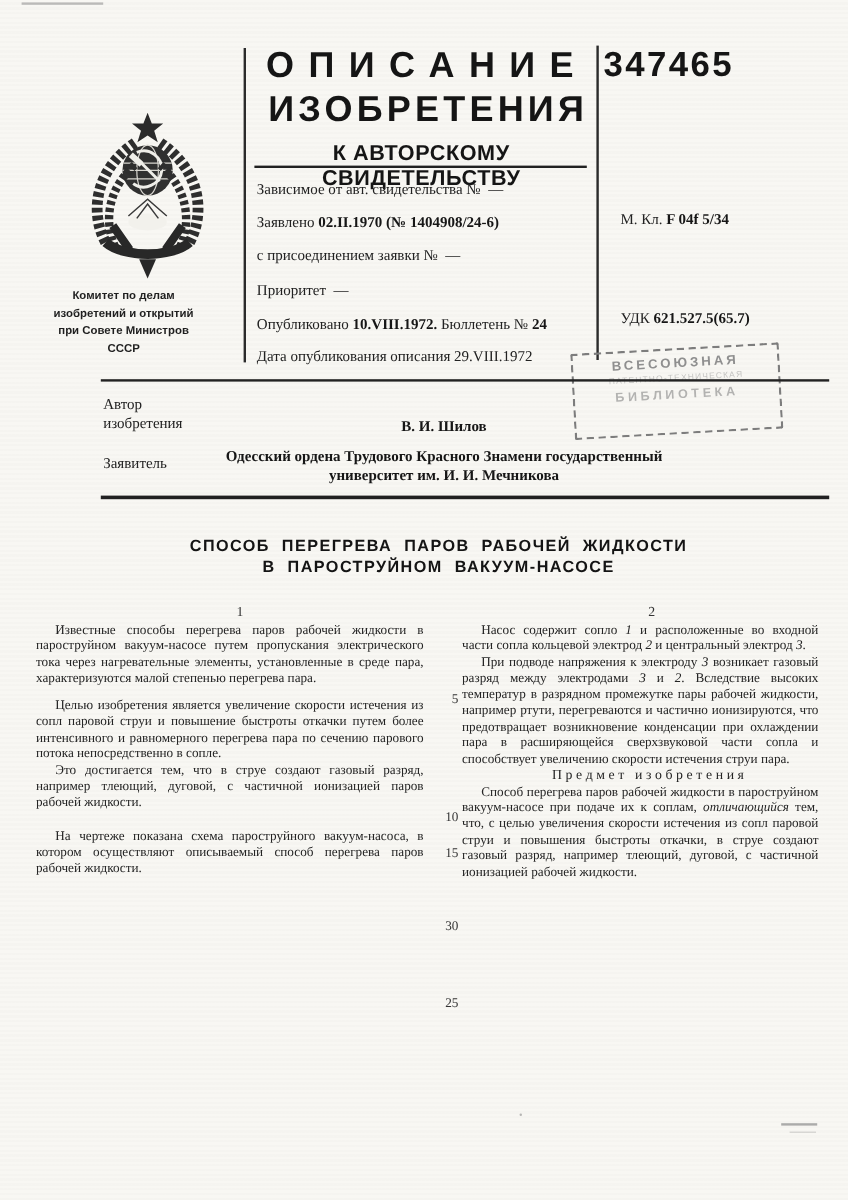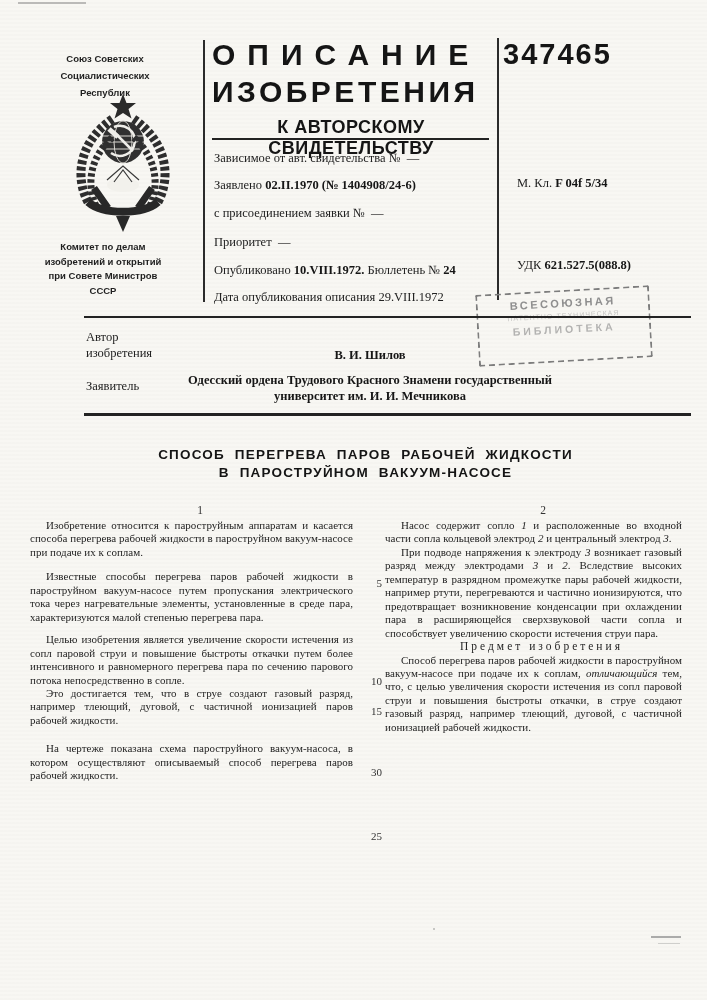--- a/index.html
+++ b/index.html
@@ -1,21 +1,21 @@
 <!DOCTYPE html>
 <html><head>
 <meta charset="utf-8">
 <style>
   html,body{margin:0;padding:0;}
   body{background:#e8e6e1;font-family:"Liberation Serif", serif;}
   .page{position:relative;width:707px;height:1000px;margin:0 auto;background:#f8f7f3;
         color:#262626;overflow:hidden;
         background-image:repeating-linear-gradient(0deg, rgba(0,0,0,0.012) 0 2px, rgba(255,255,255,0.012) 2px 4px);}
   .abs{position:absolute;}
-  .sans{font-family:"Liberation Sans", sans-serif;}
+  .sans{font-family:"Liberation Sans", sans-serif;text-align:right;}
   .b{font-weight:bold;}
   .rule{background:#222;}
   .vline{background:#2b2b2b;}
 
   .country{left:15px;top:50px;width:180px;font-family:"Liberation Sans",sans-serif;
            font-weight:bold;font-size:9.5px;line-height:17px;text-align:center;color:#1f1f1f;}
   .committee{left:8px;top:240px;width:190px;font-family:"Liberation Sans",sans-serif;
            font-weight:bold;font-size:9.5px;line-height:14.5px;text-align:center;color:#1f1f1f;}
 
   .doc-title{left:212px;width:278px;font-weight:800;color:#151515;}
@@ -57,25 +57,20 @@
 
   .artifact{background:#8a8a8a;}
 </style>
 </head>
 <body>
 
 <div class="page">
 
   <div class="abs artifact" style="left:18px;top:2px;width:68px;height:2px;opacity:.55;"></div>
 
-  <div class="abs country">
-    <div>Союз Советских</div>
-    <div>Социалистических</div>
-    <div>Республик</div>
-  </div>
 
   <div class="abs" style="left:58px;top:90px;">
     <svg width="130" height="148" viewBox="0 0 130 148">
       <path d="M65 4 L68.5 13 L78 13 L70.5 19 L73.5 28.5 L65 23 L56.5 28.5 L59.5 19 L52 13 L61.5 13 Z" fill="#2b2b2b"></path>
       <circle cx="65" cy="52" r="21" fill="#303030"></circle>
       <ellipse cx="65" cy="52" rx="9" ry="21" fill="none" stroke="#d8d6d0" stroke-width="1"></ellipse>
       <path d="M45 46 H85 M44 52 H86 M46 59 H84" stroke="#d8d6d0" stroke-width="1" fill="none"></path>
       <path d="M53 63 A 15 15 0 1 0 56 37" stroke="#efeee9" stroke-width="2.5" fill="none"></path>
       <path d="M55 41 L75 61" stroke="#efeee9" stroke-width="2.5" fill="none"></path>
       <path d="M51 39 L60 47" stroke="#efeee9" stroke-width="5" fill="none"></path>
@@ -123,21 +118,21 @@
   <div class="abs field" style="left:214px;top:263px;">
     <span>Опубликовано</span>&nbsp;<span class="b">10.VIII.1972.</span>&nbsp;<span>Бюллетень №</span>&nbsp;<span class="b">24</span>
   </div>
   <div class="abs field" style="left:214px;top:290px;">
     <span>Дата опубликования описания</span>&nbsp;<span>29.VIII.1972</span>
   </div>
   <div class="abs field" style="left:517px;top:176px;">
     <span>М. Кл.</span>&nbsp;<span class="b">F 04f 5/34</span>
   </div>
   <div class="abs field" style="left:517px;top:258px;">
-    <span>УДК</span>&nbsp;<span class="b">621.527.5(088.8)</span>
+    <span>УДК</span>&nbsp;<span class="b">621.527.5(65.7)</span>
   </div>
 
   <div class="abs stamp">
     <div class="s1">ВСЕСОЮЗНАЯ</div>
     <div class="s2">ПАТЕНТНО-ТЕХНИЧЕСКАЯ</div>
     <div class="s3">БИБЛИОТЕКА</div>
   </div>
 
   <div class="abs rule" style="left:84px;top:316px;width:607px;height:2px;"></div>
 
@@ -157,21 +152,20 @@
 
   <div class="abs main-title">
     <div>СПОСОБ ПЕРЕГРЕВА ПАРОВ РАБОЧЕЙ ЖИДКОСТИ</div>
     <div>В ПАРОСТРУЙНОМ ВАКУУМ-НАСОСЕ</div>
   </div>
 
   <div class="abs colnum" style="left:180px;top:504px;">1</div>
   <div class="abs colnum" style="left:523px;top:504px;">2</div>
 
   <div class="abs col leftcol">
-    <p class="p1">Изобретение относится к пароструйным аппаратам и касается способа перегрева рабочей жидкости в пароструйном вакуум-насосе при подаче их к соплам.</p>
     <p class="p2">Известные способы перегрева паров рабочей жидкости в пароструйном вакуум-насосе путем пропускания электрического тока через нагревательные элементы, установленные в среде пара, характеризуются малой степенью перегрева пара.</p>
     <p class="p3">Целью изобретения является увеличение скорости истечения из сопл паровой струи и повышение быстроты откачки путем более интенсивного и равномерного перегрева пара по сечению парового потока непосредственно в сопле.</p>
     <p class="p4">Это достигается тем, что в струе создают газовый разряд, например тлеющий, дуговой, с частичной ионизацией паров рабочей жидкости.</p>
     <p class="p5">На чертеже показана схема пароструйного вакуум-насоса, в котором осуществляют описываемый способ перегрева паров рабочей жидкости.</p>
   </div>
 
   <div class="abs linenum" style="top:577px;">5</div>
   <div class="abs linenum" style="top:643px;margin-top:32px;">10</div>
   <div class="abs linenum" style="top:705px;">15</div>
   <div class="abs linenum" style="top:766px;">30</div>

